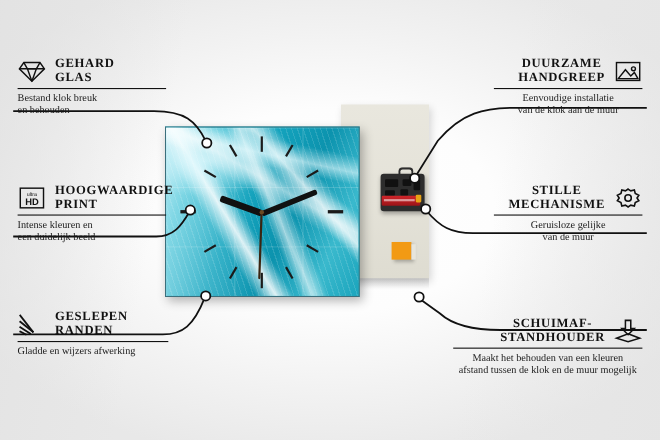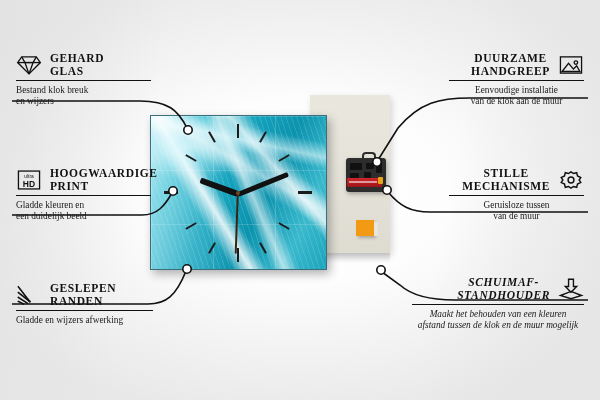--- a/index.html
+++ b/index.html
@@ -193,39 +193,39 @@
             <path d="M11,11 H21"></path>
         </svg>
       </span>
       <span>
         <div class="ttl">GEHARD</div>
         <div class="ttl">GLAS</div>
       </span>
     </div>
     <div class="rule"></div>
     <div class="sub">Bestand klok breuk</div>
-    <div class="sub">en wijzers</div>
+    <div class="sub">en behouden</div>
   </div>
 
   <div class="feat left" style="left:16px;top:167px;width:135px;">
     <div class="hrow">
       <span class="ico">
         <svg viewBox="0 0 32 28" width="26" height="24">
           <rect x="3" y="3" width="26" height="22" fill="none" stroke="#111" stroke-width="1.6"></rect>
           <text x="16" y="12" font-family="Liberation Sans, sans-serif" font-size="6" text-anchor="middle" fill="#111">ultra</text>
           <text x="16" y="22" font-family="Liberation Sans, sans-serif" font-size="10.5" font-weight="bold" text-anchor="middle" fill="#111">HD</text>
         </svg>
       </span>
       <span>
         <div class="ttl">HOOGWAARDIGE</div>
         <div class="ttl">PRINT</div>
       </span>
     </div>
     <div class="rule"></div>
-    <div class="sub">Gladde kleuren en</div>
+    <div class="sub">Intense kleuren en</div>
     <div class="sub">een duidelijk beeld</div>
   </div>
 
   <div class="feat left" style="left:16px;top:282px;width:137px;">
     <div class="hrow">
       <span class="ico">
         <svg viewBox="0 0 32 28" width="26" height="24" stroke="#111" stroke-width="2" fill="none" stroke-linecap="square">
           <path d="M3,4 L17,22"></path>
             <path d="M3,11 L17,22"></path>
             <path d="M3,17 L14,24"></path>
@@ -267,25 +267,25 @@
         <div class="ttl">MECHANISME</div>
       </span>
       <span class="ico">
         <svg viewBox="0 0 32 28" width="26" height="24" fill="none" stroke="#111" stroke-width="1.8">
           <path d="M16,4 L19,6 L23,5 L24,9 L28,11 L26,14 L28,17 L24,19 L23,23 L19,22 L16,24 L13,22 L9,23 L8,19 L4,17 L6,14 L4,11 L8,9 L9,5 L13,6 Z"></path>
           <circle cx="16" cy="14" r="3.6"></circle>
         </svg>
       </span>
     </div>
     <div class="rule"></div>
-    <div class="sub">Geruisloze tussen</div>
+    <div class="sub">Geruisloze gelijke</div>
     <div class="sub">van de muur</div>
   </div>
 
-  <div class="feat right" style="left:412px;top:276px;width:172px;font-style:italic;">
+  <div class="feat right" style="left:412px;top:288px;width:172px;">
     <div class="hrow">
       <span>
         <div class="ttl">SCHUIMAF-</div>
         <div class="ttl">STANDHOUDER</div>
       </span>
       <span class="ico">
         <svg viewBox="0 0 32 28" width="26" height="24" fill="none" stroke="#111" stroke-width="1.7">
           <path d="M13,2 H19 V11 H23 L16,18 L9,11 H13 Z"></path>
           <path d="M16,17 L29,22 L16,26 L3,22 Z"></path>
         </svg>

